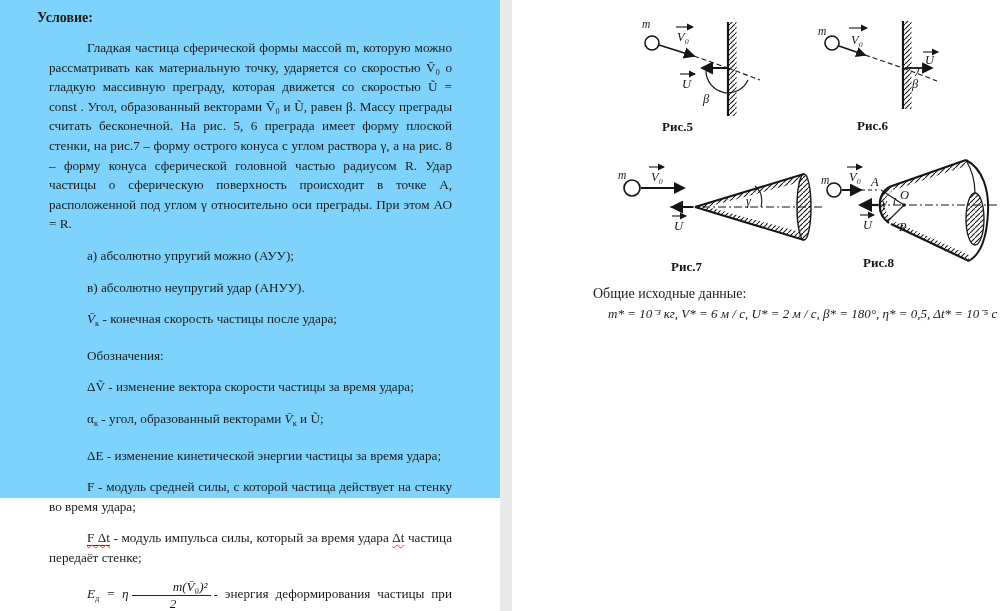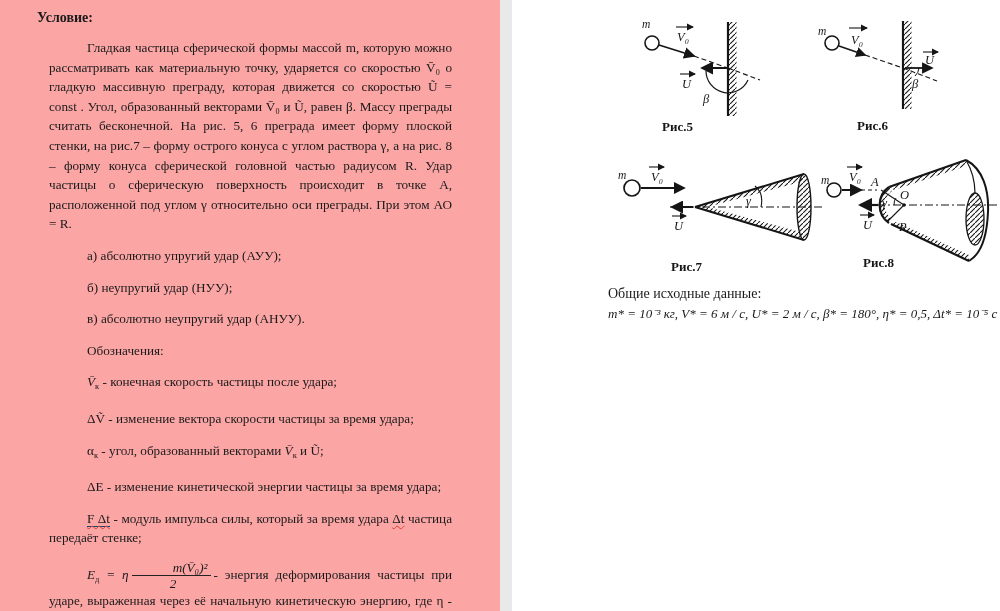--- a/index.html
+++ b/index.html
@@ -1,19 +1,19 @@
 <!DOCTYPE html>
 <html><head>
 <meta charset="utf-8">
 <style>
   html,body{margin:0;padding:0;background:#fff;}
   #app{position:relative;width:1000px;height:611px;background:#ffffff;overflow:hidden;
        font-family:"Liberation Serif", serif;color:#1a1a1a;}
   
-  .page-left{position:absolute;left:0;top:0;width:500px;height:611px;background:#fca5a5;
+  .page-left{position:absolute;left:0;top:0;width:500px;height:498px;background:#7dd3fc;
              box-sizing:border-box;padding:10px 36px 0 37px;}
   .gutter{position:absolute;left:500px;top:0;width:12px;height:611px;background:#e9e9e9;}
   .page-right{position:absolute;left:512px;top:0;width:488px;height:611px;background:#fff;}
   .title{font-size:14px;font-weight:bold;margin:0 0 5px 0;}
   .page-left p{margin:12px;font-size:13.2px;line-height:19.6px;text-align:justify;text-indent:38px;}
   .mt4{margin-top:4px !important;}
   .mt6{margin-top:6px !important;}
   .noj{text-align:left !important;}
   .ital{font-style:italic;}
   sub.k{font-size:8.5px;vertical-align:-3px;}
@@ -23,21 +23,21 @@
   .frac{display:inline-block;vertical-align:middle;text-align:left;line-height:1.15;
         font-style:italic;margin:0 3px;}
   .frac .num{display:block;border-bottom:1px solid #222;padding:0 3px 0 3px;}
   .frac .den{display:block;}
   
   .fig{position:absolute;}
   .fig text{fill:#161616;font-family:"Liberation Serif",serif;}
   .vtext{font-style:italic;font-size:12.5px;}
   .vtext-s{font-style:italic;font-size:11.5px;}
   .cap{font-weight:bold;font-size:13px;}
-  .common-head{position:absolute;left:96px;top:286px;font-size:14px;}
+  .common-head{position:absolute;left:81px;top:286px;font-size:14px;}
   .common-vals{position:absolute;left:96px;top:304px;font-size:13px;font-style:italic;white-space:nowrap;}
 </style>
 </head>
 <body>
 
 <div id="app">
 
   <svg width="0" height="0" style="position:absolute">
     <defs>
       <pattern id="hatch" patternUnits="userSpaceOnUse" width="5" height="5">
@@ -47,32 +47,32 @@
         <path d="M0,0 L10,5 L0,10 z" fill="#151515"></path>
       </marker>
     </defs>
   </svg>
 
   <div class="page-left">
     <div class="title">Условие:</div>
 
     <p>Гладкая частица сферической формы массой m, которую можно рассматривать как материальную точку, ударяется со скоростью V̄₀ о гладкую массивную преграду, которая движется со скоростью Ũ = const . Угол, образованный векторами V̄₀ и Ũ,  равен β. Массу преграды считать бесконечной. На рис. 5, 6 преграда имеет форму плоской стенки, на рис.7 – форму острого конуса с углом раствора γ, а на рис. 8 – форму конуса сферической головной частью радиусом R. Удар частицы о сферическую поверхность происходит в точке А, расположенной под углом γ относительно оси преграды. При этом АО = R.</p>
 
-    <p class="mt4 noj">а) абсолютно упругий удар (АУУ);</p>
-    <p class="mt4 noj">б) неупругий удар (НУУ);</p>
+    <p class="mt4 noj">а) абсолютно упругий можно (АУУ);</p>
     <p class="mt4 noj">в) абсолютно неупругий удар (АНУУ).</p>
 
+    <p class="mt6 noj"><span class="ital">V̄</span><sub class="k">к</sub><span> - конечная скорость частицы после удара;</span></p>
+
     <p class="mt6 noj">Обозначения:</p>
-
-    <p class="mt6 noj"><span class="ital">V̄</span><sub class="k">к</sub><span> - конечная скорость частицы после удара;</span></p>
 
     <p class="mt6 noj">ΔṼ - изменение вектора скорости частицы за время удара;</p>
 
     <p class="mt6 noj"><span>α</span><sub class="k">к</sub><span> - угол, образованный векторами </span><span class="ital">V̄</span><sub class="k">к</sub><span> и Ũ;</span></p>
     <p class="mt6 noj">ΔE - изменение кинетической энергии частицы за время удара;</p>
+    <p class="mt6">F - модуль средней силы, с которой частица действует на стенку во время удара;</p>
 
     <p class="mt6"><span class="blackline"><span class="spell">F Δt</span></span><span> - модуль импульса силы, который за время удара </span><span class="spell">Δt</span><span> частица передаёт стенке;</span></p>
 
     <p class="mt6"><span class="ital">E</span><sub class="k">д</sub><span class="ital"> = η</span><span class="frac"><span class="num">m(V̄₀)²</span><span class="den">2</span></span><span>-</span><span> энергия деформирования частицы при ударе, выраженная через её начальную кинетическую энергию, где η - безразмерный коэффициент.</span></p>
   </div>
 
   <div class="gutter"></div>
 
   <div class="page-right">
 

